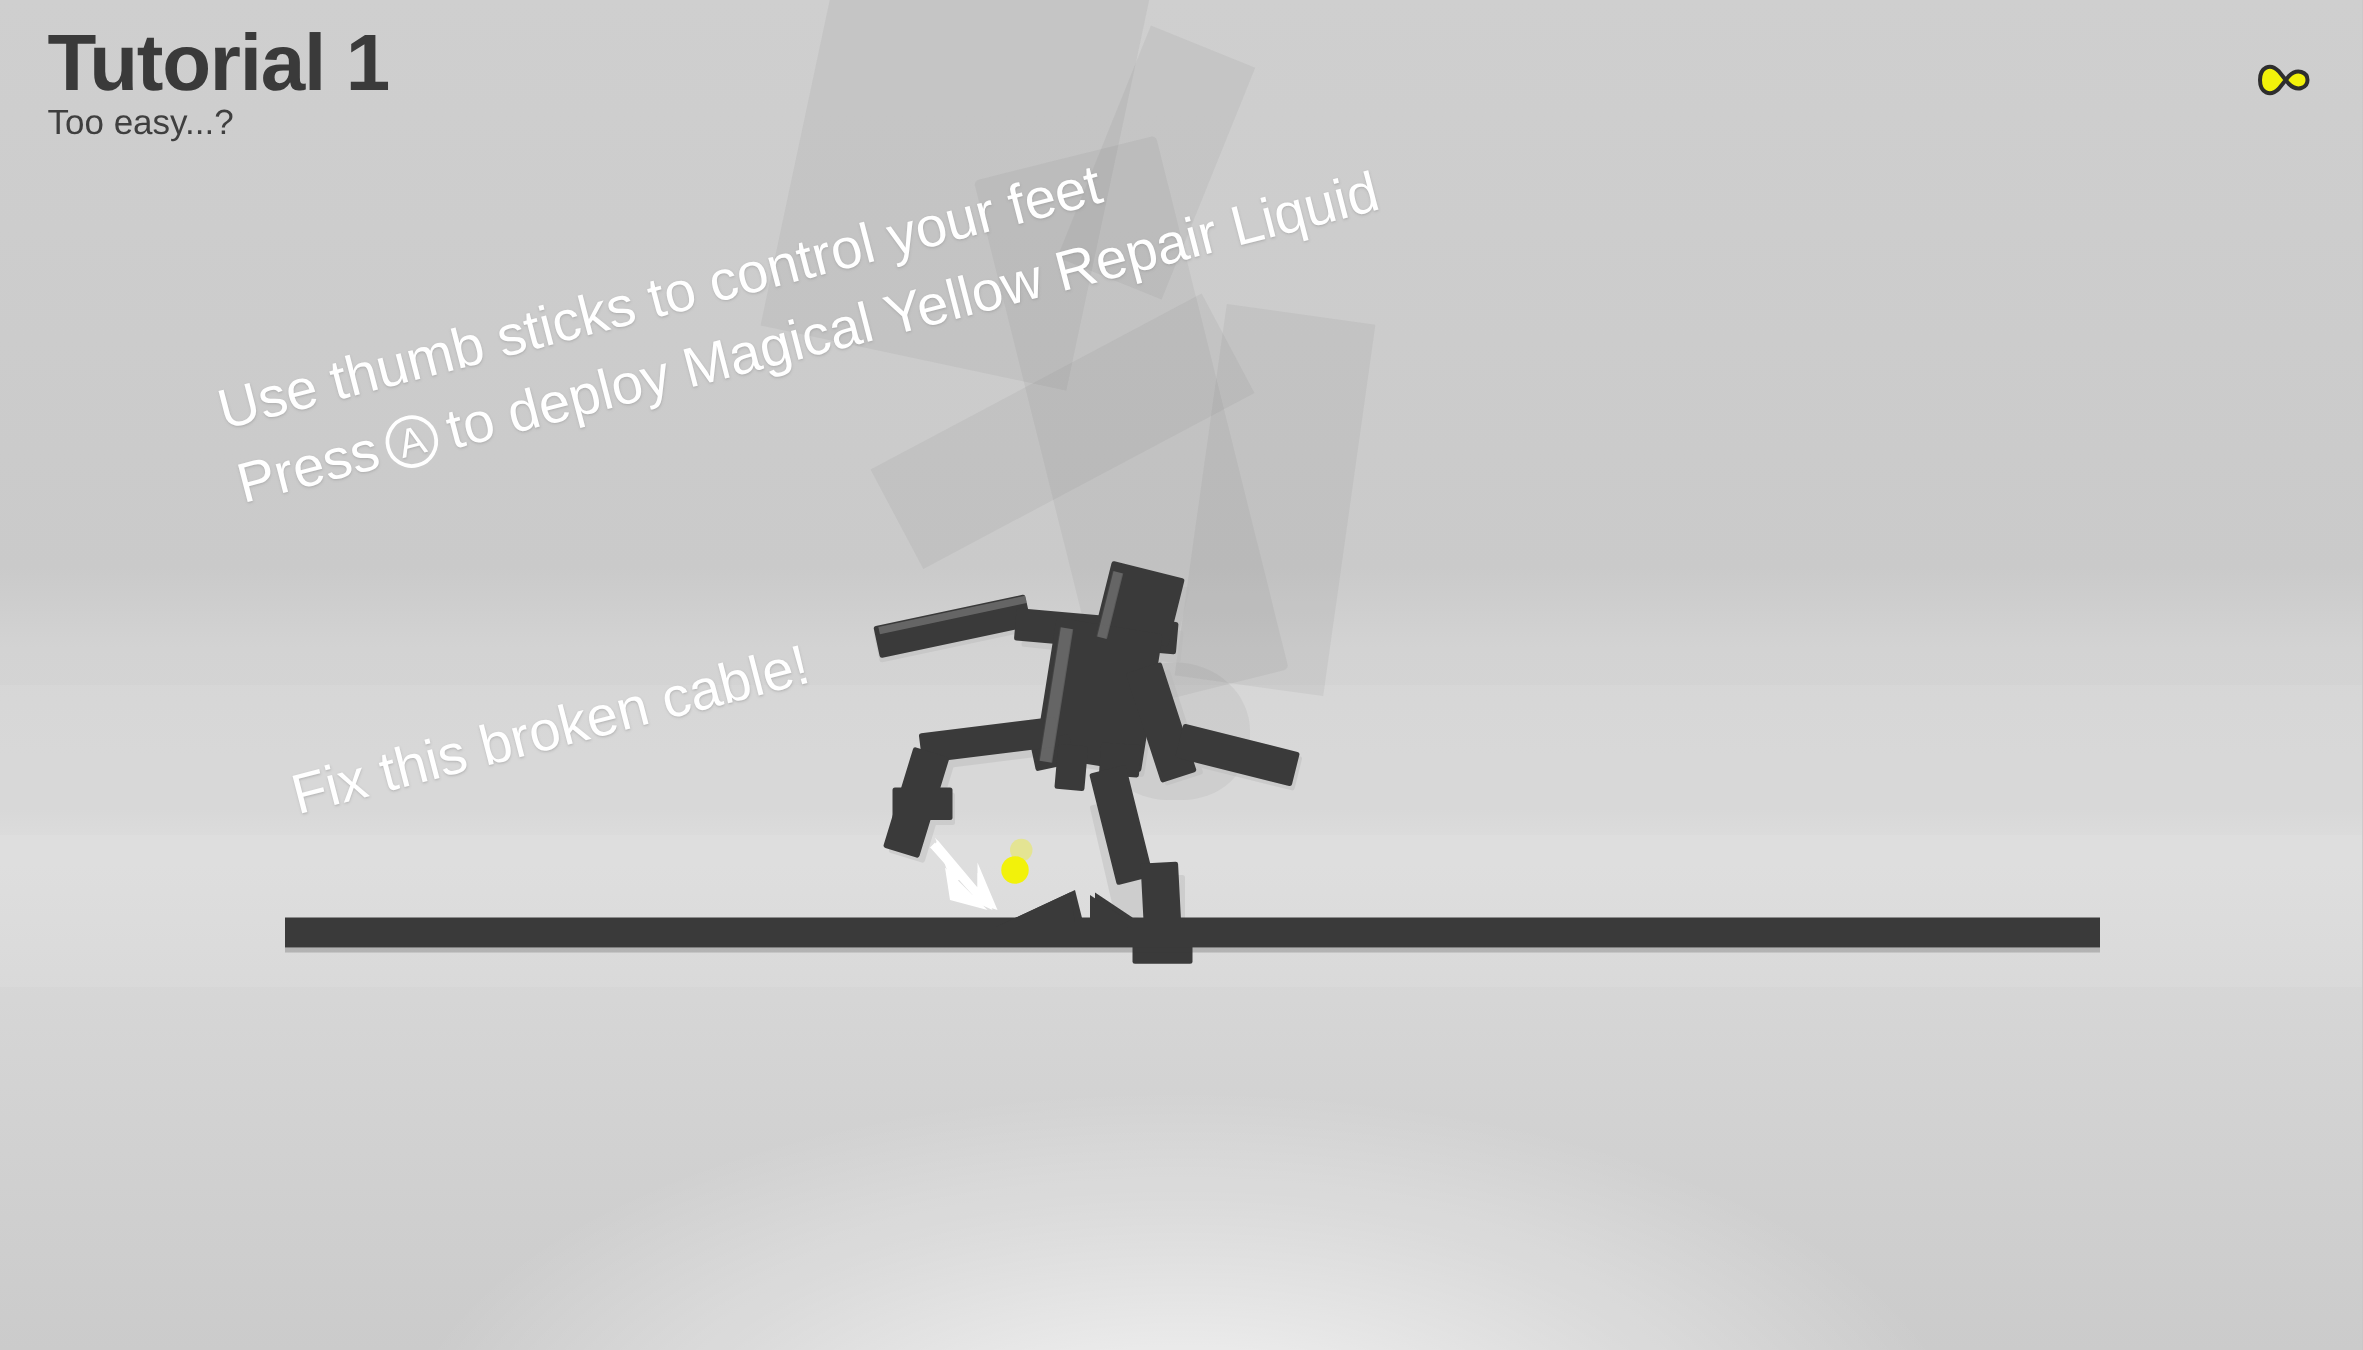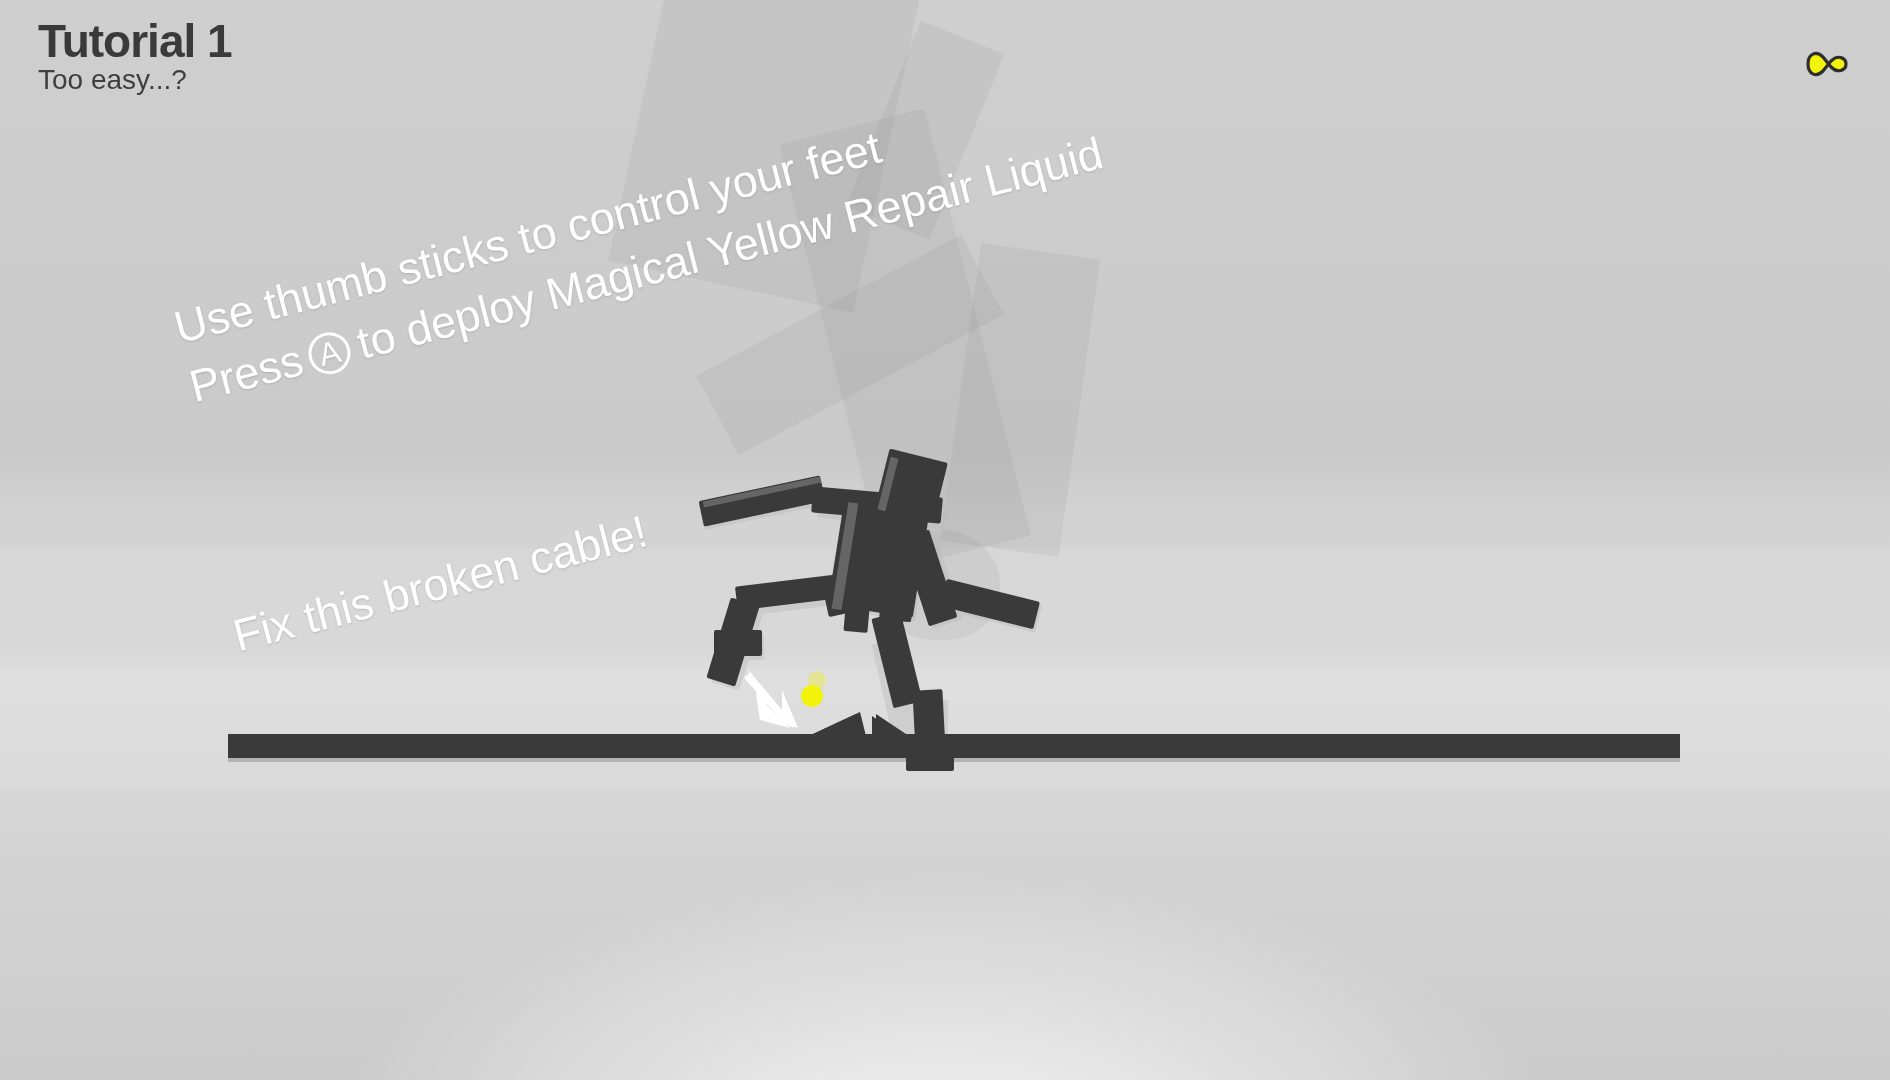--- a/index.html
+++ b/index.html
@@ -30,21 +30,21 @@
   .bg2{ left:830px; top:120px; width:150px; height:440px; transform:rotate(-14deg); border-radius:4px;}
   .bg3{ left:960px; top:250px; width:120px; height:300px; transform:rotate(8deg); }
   .bg4{ left:700px; top:300px; width:300px; height:90px; transform:rotate(-28deg); }
   .bg5{ left:880px; top:30px; width:90px; height:200px; transform:rotate(22deg); }
   .bgblob{ position:absolute; left:880px; top:530px; width:120px; height:110px;
            background:rgba(120,120,120,0.10); border-radius:50% 50% 45% 45%; }
 
   
   #header{ position:absolute; left:38px; top:18px; }
   #title{
-    font-size:46px; font-weight:bold; color:#3a3a3a;
+    font-size:64px; font-weight:bold; color:#3a3a3a;
     letter-spacing:-1px; line-height:1.0;
   }
   #subtitle{
     font-size:28px; color:#3f3f3f;
   }
 
   
   #life-counter{
     position:absolute; right:32px; top:42px;
     width:66px; height:44px;

